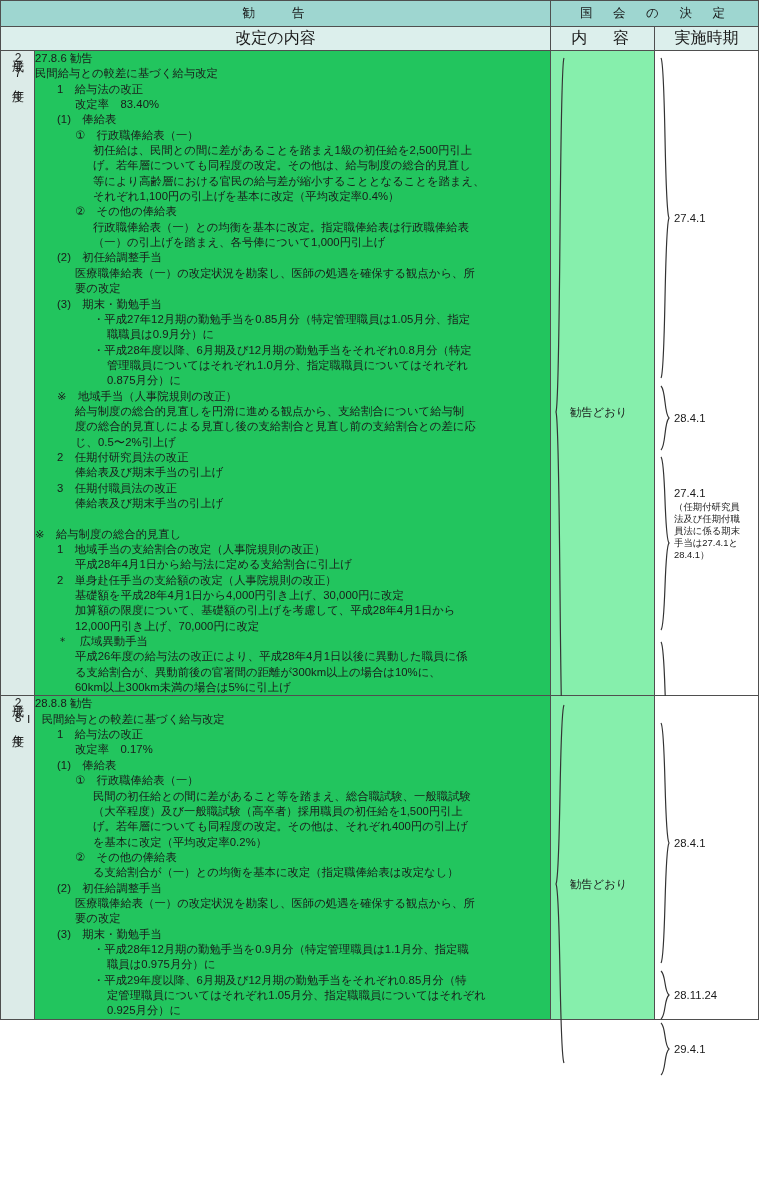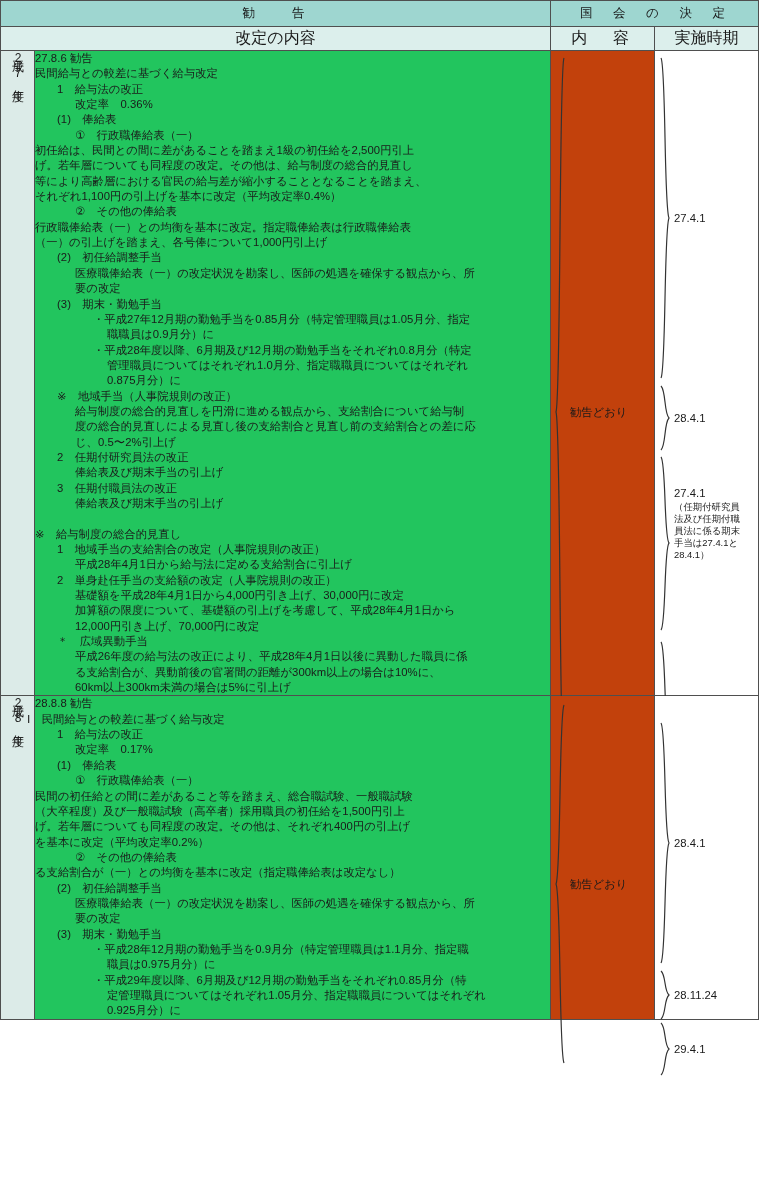--- a/index.html
+++ b/index.html
@@ -75,29 +75,29 @@
     letter-spacing: 0.005em;
   }
   .blank { height: 15.35px; }
 
   
   .i0  { padding-left: 0px; }
   .i1  { padding-left: 14px; text-indent: -22px; }
   .i2t { padding-left: 40px; text-indent: -18px; }
   .i3  { padding-left: 40px; }
   .i4  { padding-left: 58px; text-indent: -18px; }
-  .i5  { }
+  .i5  { padding-left: 58px; }
   .i6  { padding-left: 72px; text-indent: -14px; }
   .i7  { padding-left: 72px; }
   .mk  { padding-left: 22px; text-indent: -22px; }
 
   
   .decision-cell {
     width: 104px;
-    background: #c2410c;
+    background: #86efac;
     position: relative;
   }
   .timing-cell {
     width: 104px;
     background: #fff;
     position: relative;
   }
 
   .brace-row {
     position: absolute;
@@ -157,21 +157,21 @@
 
     <tr>
       <td class="yearcell">
         <div class="year-vert"><span>平成</span><span>27</span><span>年度</span></div>
       </td>
 
       <td class="content-cell">
         <div class="ln i0">27.8.6 勧告</div>
         <div class="ln i0">民間給与との較差に基づく給与改定</div>
         <div class="ln i2t"><span>1</span>　<span>給与法の改正</span></div>
-        <div class="ln i3">改定率　0.36%</div>
+        <div class="ln i3">改定率　83.40%</div>
         <div class="ln i2t"><span>(1)</span>　<span>俸給表</span></div>
         <div class="ln i4"><span>①</span>　<span>行政職俸給表（一）</span></div>
         <div class="ln i5">初任給は、民間との間に差があることを踏まえ1級の初任給を2,500円引上</div>
         <div class="ln i5">げ。若年層についても同程度の改定。その他は、給与制度の総合的見直し</div>
         <div class="ln i5">等により高齢層における官民の給与差が縮小することとなることを踏まえ、</div>
         <div class="ln i5">それぞれ1,100円の引上げを基本に改定（平均改定率0.4%）</div>
         <div class="ln i4"><span>②</span>　<span>その他の俸給表</span></div>
         <div class="ln i5">行政職俸給表（一）との均衡を基本に改定。指定職俸給表は行政職俸給表</div>
         <div class="ln i5">（一）の引上げを踏まえ、各号俸について1,000円引上げ</div>
         <div class="ln i2t"><span>(2)</span>　<span>初任給調整手当</span></div>

